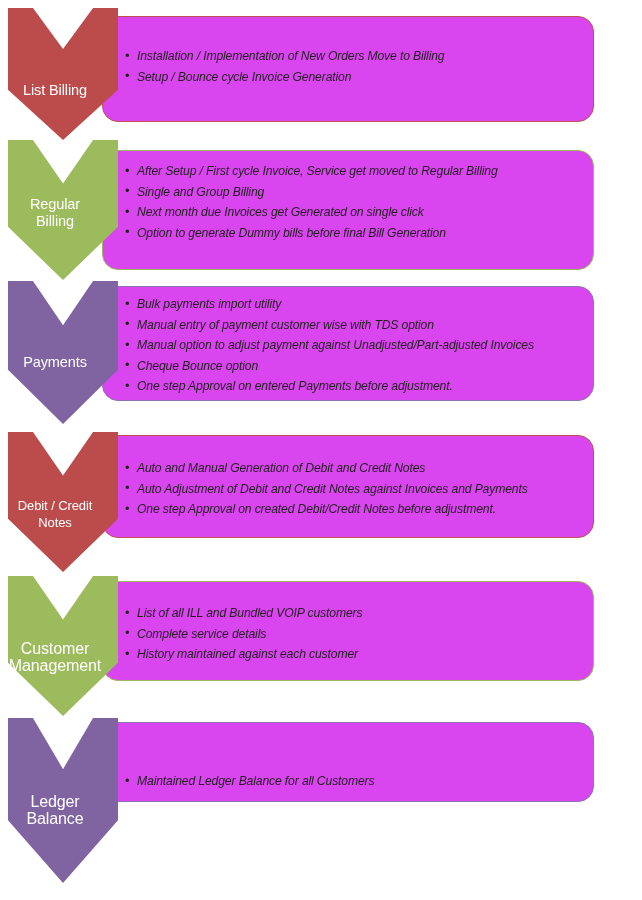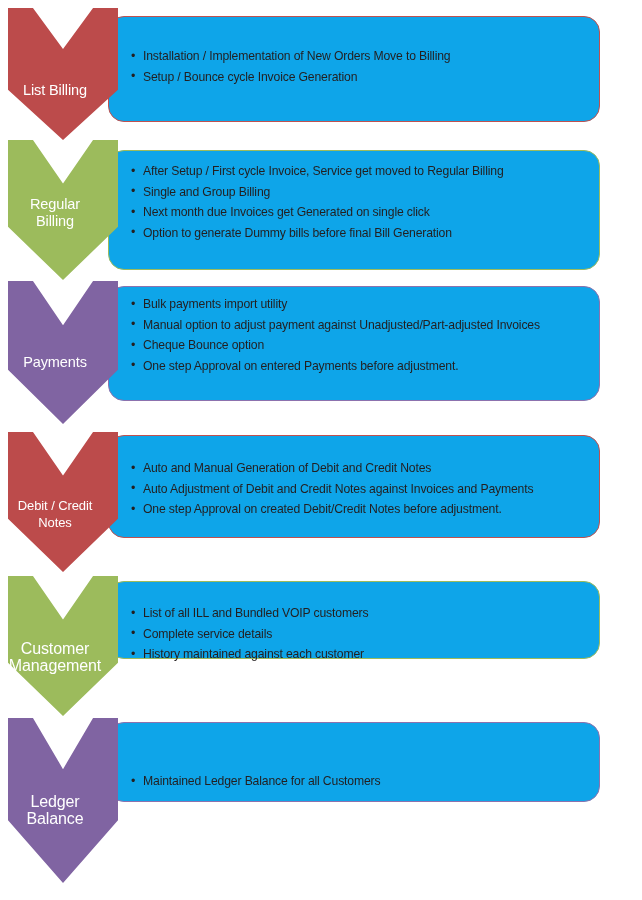--- a/index.html
+++ b/index.html
@@ -23,27 +23,28 @@
 
   .stage {
     position: absolute;
     left: 0;
     width: 642px;
   }
 
   
   .panel {
     position: absolute;
-    left: 108px;
+    left: 102px;
     width: 492px;
     box-sizing: border-box;
-    background: #0ea5e9;
+    background: #d946ef;
     border: 1.4px solid #000;
     border-radius: 16px;
     z-index: 1;
+    font-style: italic;
   }
   .panel-red    { border-color: #bf5150; }
   .panel-green  { border-color: #9cbb5c; }
   .panel-purple { border-color: #8c72ae; }
 
   .bullets {
     list-style: none;
     margin: 0;
     padding: 0;
     position: absolute;
@@ -124,20 +125,21 @@
     <div class="arrow-label" style="top:196px;">
       <div>Regular</div>
       <div>Billing</div>
     </div>
   </div>
 
   <div class="stage">
     <div class="panel panel-purple" style="top:286px; height:115px;">
       <ul class="bullets" style="top:7px;">
         <li>Bulk payments import utility</li>
+        <li>Manual entry of payment customer wise with TDS option</li>
         <li>Manual option to adjust payment against Unadjusted/Part-adjusted Invoices</li>
         <li>Cheque Bounce option</li>
         <li>One step Approval on entered Payments before adjustment.</li>
       </ul>
     </div>
     <div class="arrow arrow-purple" style="top:281px; height:143px;"></div>
     <div class="arrow-label" style="top:354px;">Payments</div>
   </div>
 
   <div class="stage">
@@ -149,21 +151,21 @@
       </ul>
     </div>
     <div class="arrow arrow-red" style="top:432px; height:140px;"></div>
     <div class="arrow-label small" style="top:497px;">
       <div>Debit / Credit</div>
       <div>Notes</div>
     </div>
   </div>
 
   <div class="stage">
-    <div class="panel panel-green" style="top:581px; height:78px;">
+    <div class="panel panel-green" style="top:581px; height:100px;">
       <ul class="bullets" style="top:21px;">
         <li>List of all ILL and Bundled VOIP customers</li>
         <li>Complete service details</li>
         <li>History maintained against each customer</li>
       </ul>
     </div>
     <div class="arrow arrow-green" style="top:576px; height:140px;"></div>
     <div class="arrow-label tiny" style="top:640px;">
       <div>Customer</div>
       <div>Management</div>

